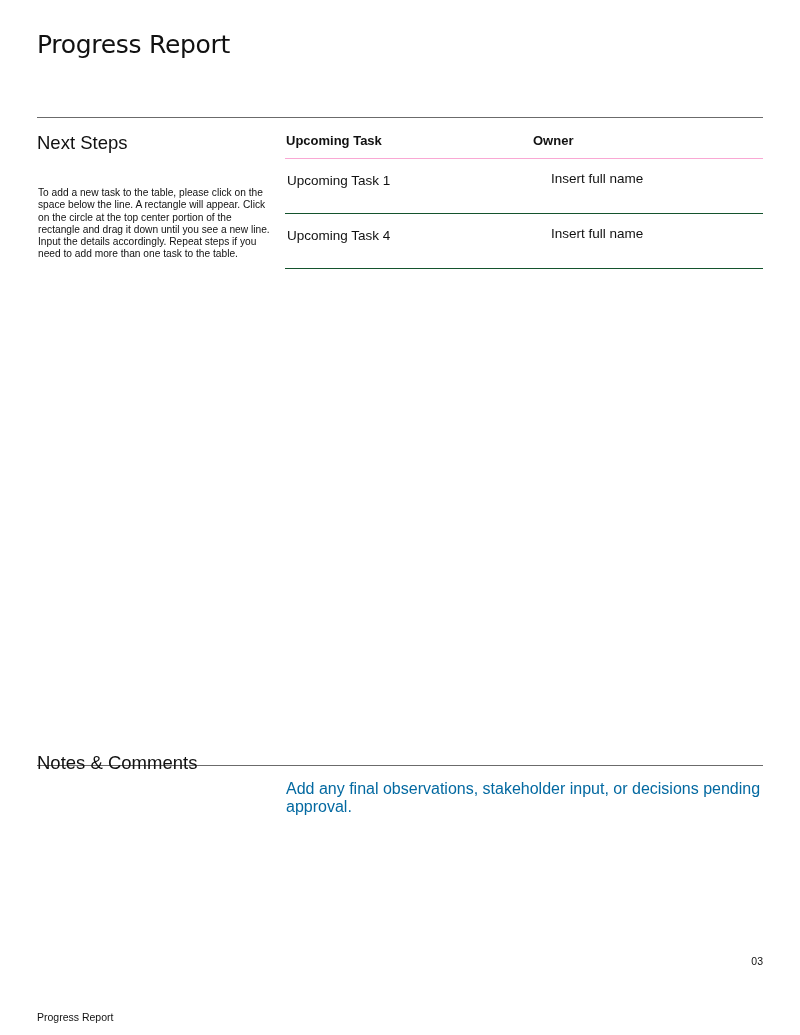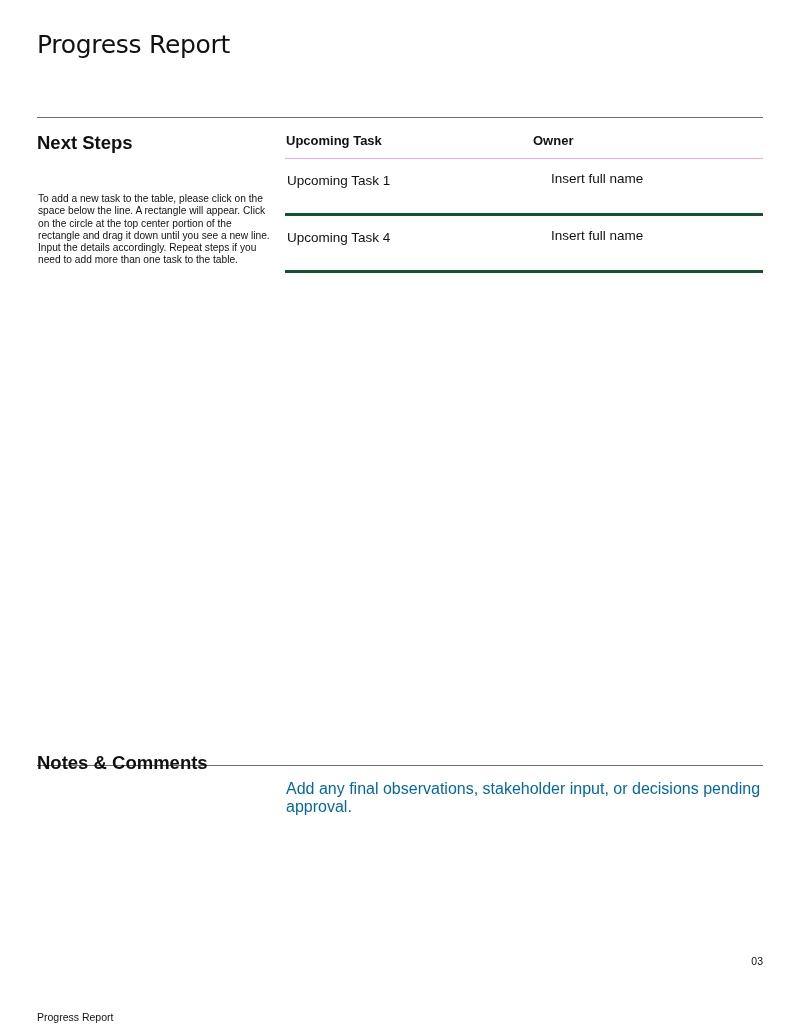--- a/index.html
+++ b/index.html
@@ -32,36 +32,36 @@
       height: 0;
       border-top: 1px solid #6b6b6b;
     }
     .rule.top { top: 117px; }
     .rule.notes { top: 765px; }
 
     .section-heading {
       position: absolute;
       left: 37px;
       font-size: 18.5px;
-      font-weight: bold;
+      font-weight: normal;
       color: #111;
     }
     .next-steps-heading { top: 132px; }
     .notes-heading { top: 752px; }
 
     .instructions {
       position: absolute;
       left: 38px;
       top: 179px;
       width: 232px;
       font-size: 10.2px;
       line-height: 12.3px;
       color: #111;
     }
-    .instructions p { margin: 14px 0 12px 0; }
+    .instructions p { margin: 8px 0 12px 0; }
 
     .task-table {
       position: absolute;
       left: 285px;
       top: 118px;
       width: 478px;
     }
     .table-header {
       position: relative;
       height: 40px;
@@ -72,21 +72,21 @@
       top: 15px;
       font-size: 13px;
       font-weight: bold;
       color: #111;
     }
     .th.task { left: 1px; }
     .th.owner { left: 248px; }
     .table-row {
       position: relative;
       height: 54px;
-      border-bottom: 3px solid #14532d;
+      border-bottom: 1px solid #14532d;
     }
     .td {
       position: absolute;
       font-size: 13.5px;
       color: #111;
     }
     .td.task { left: 2px; top: 14px; }
     .td.owner { left: 266px; top: 12px; }
 
     .notes-text {

